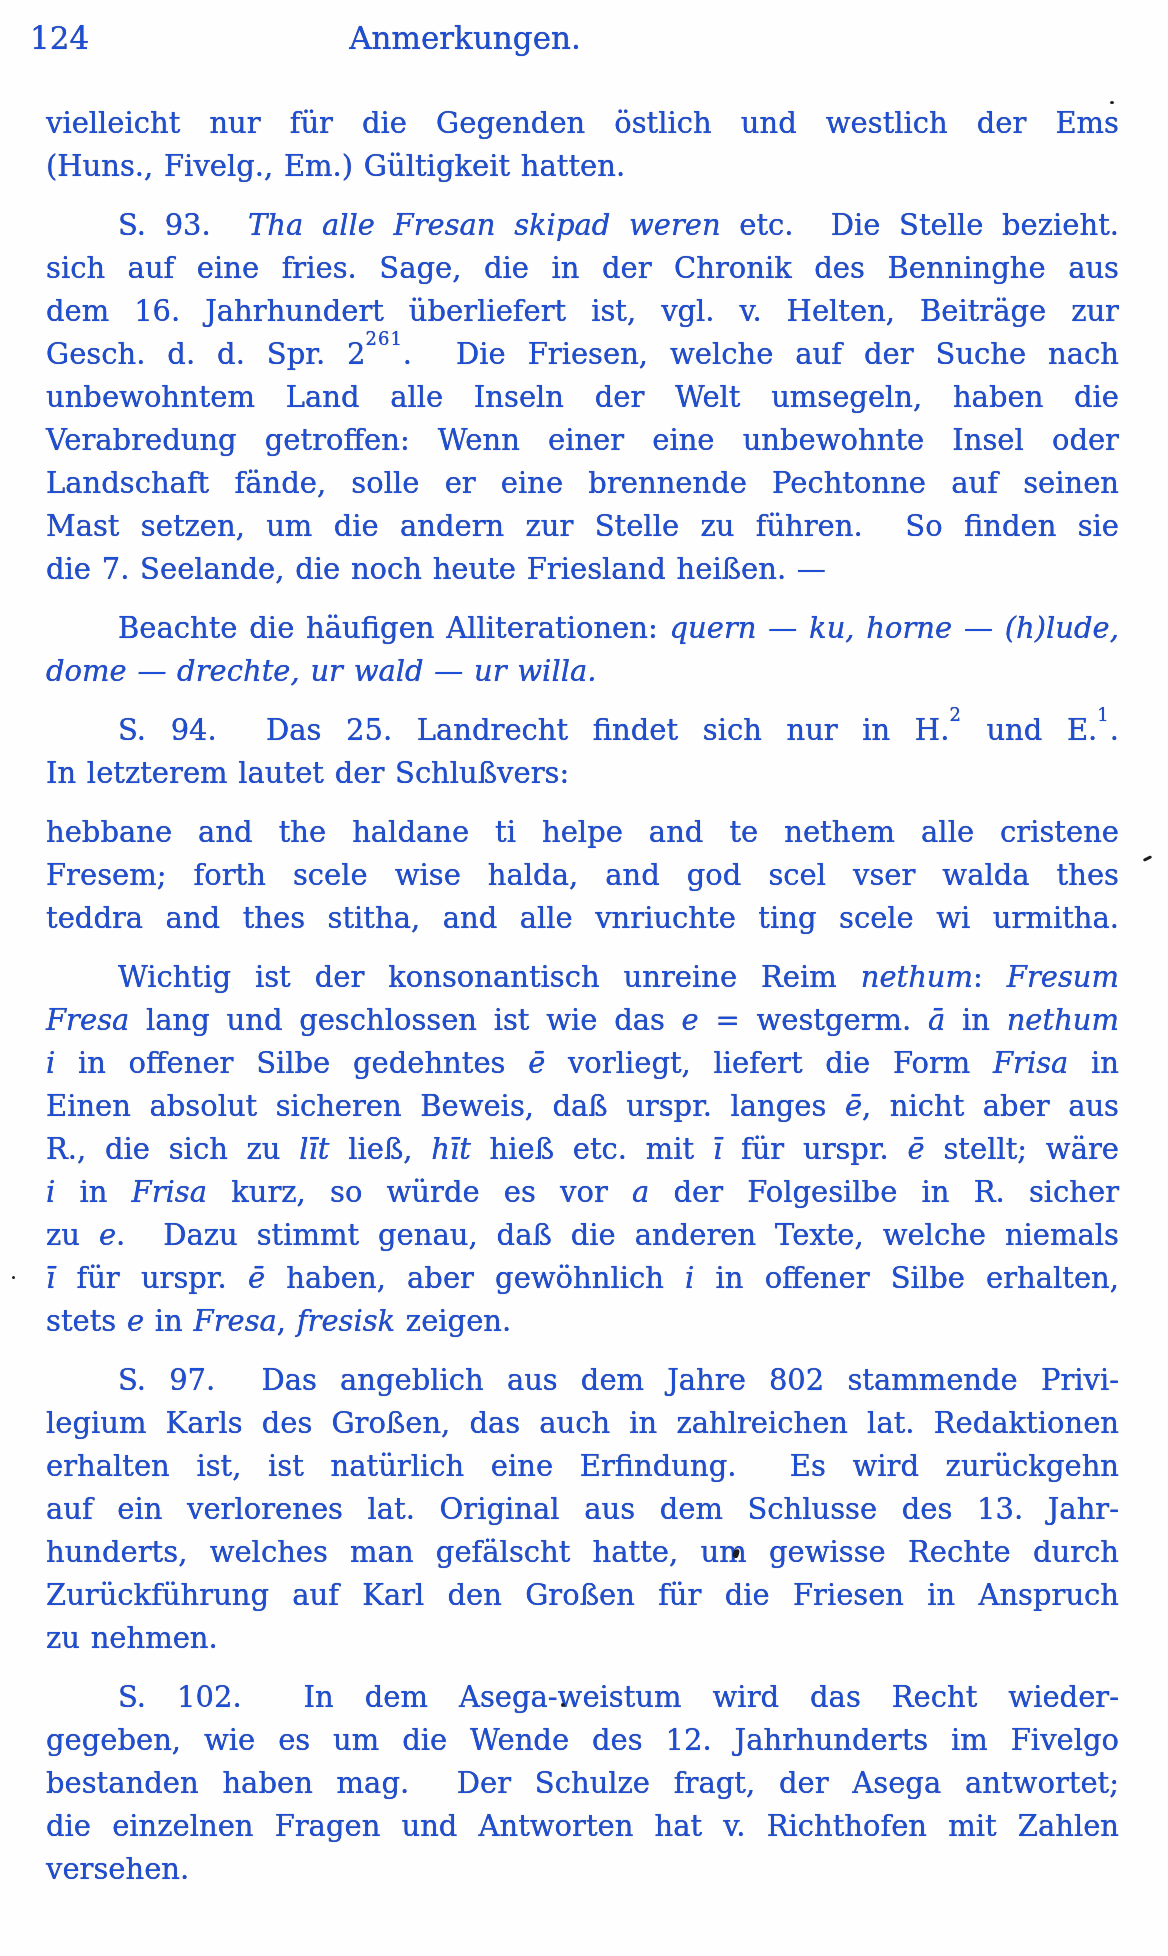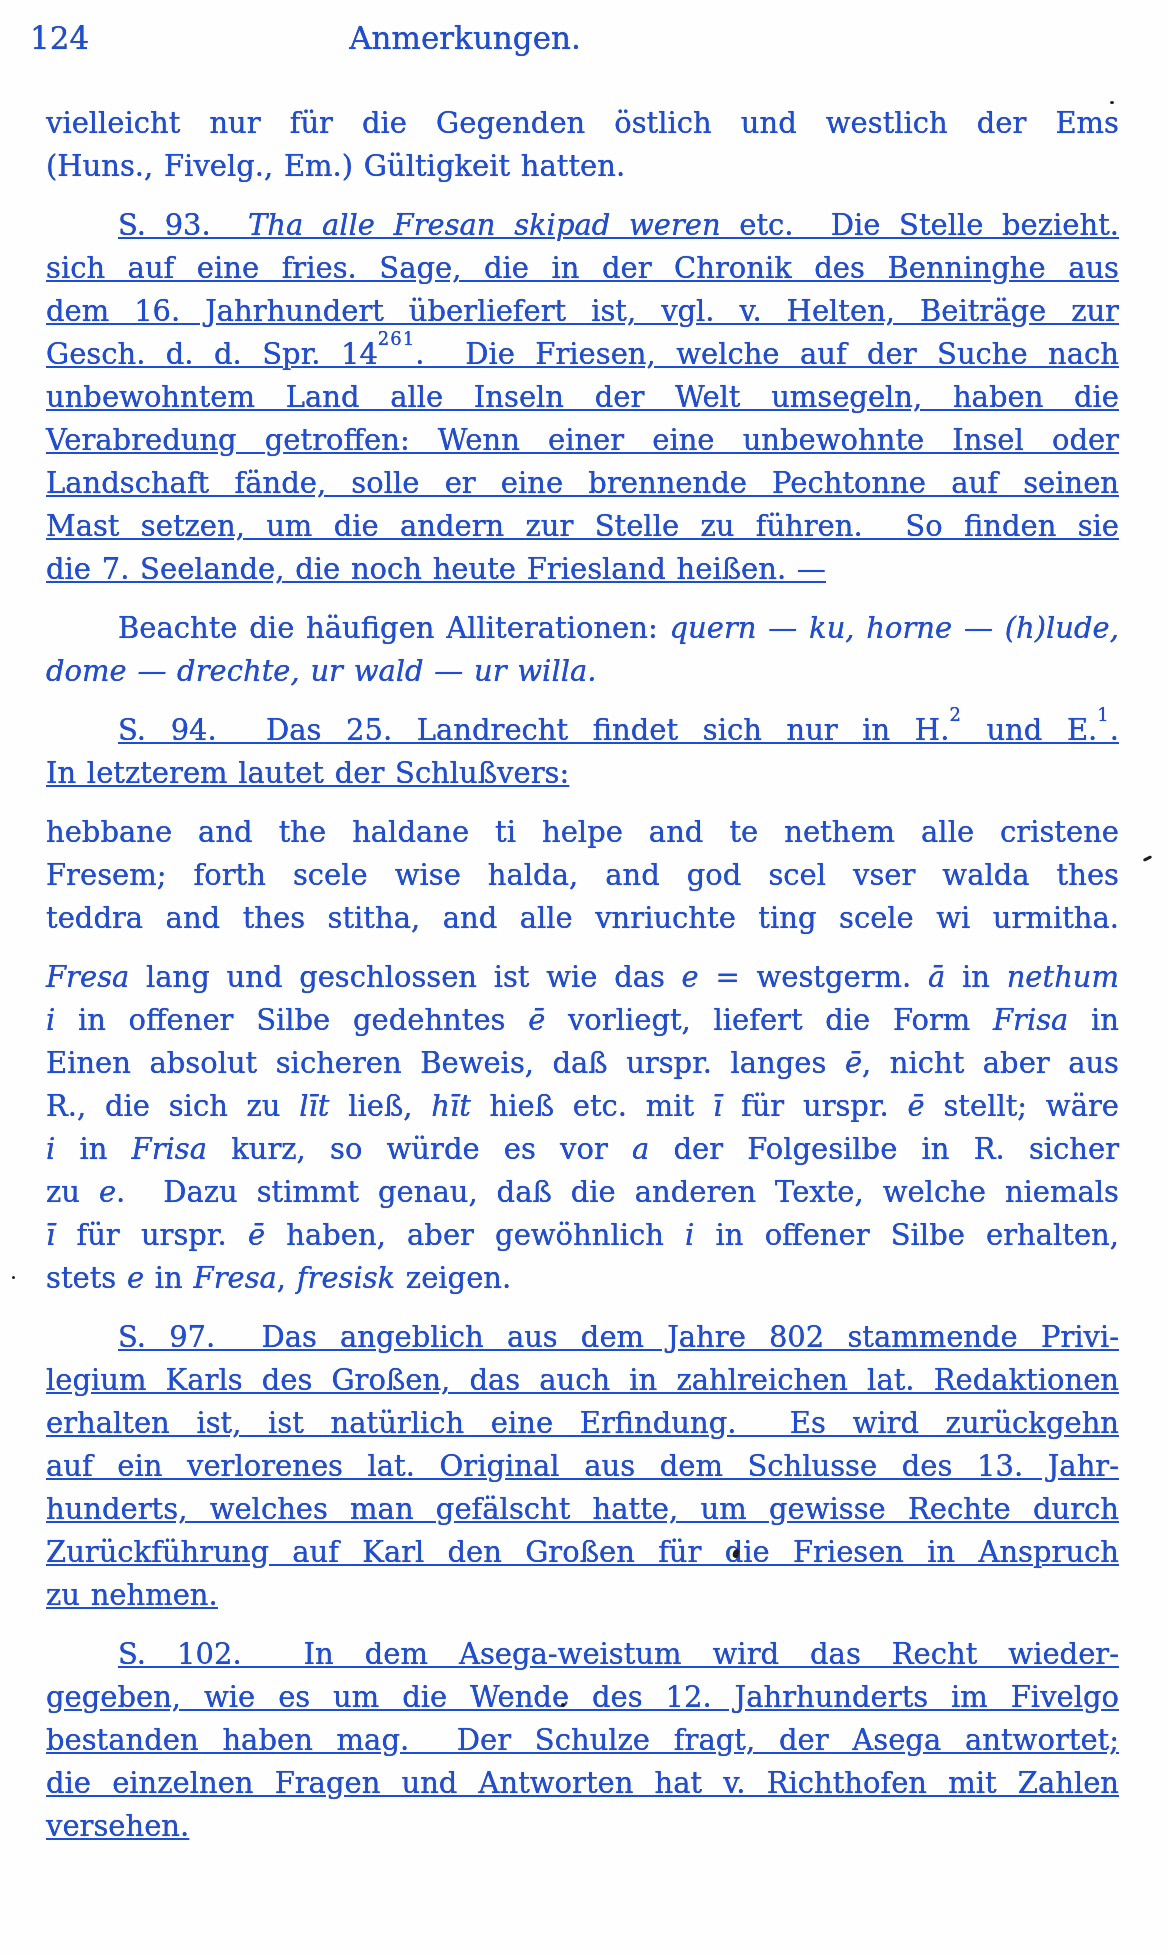--- a/index.html
+++ b/index.html
@@ -23,21 +23,21 @@
   .pagenum { position: absolute; left: 0; top: 0; }
   .head-title { position: absolute; left: 435px; transform: translateX(-50%); top: 0; }
   .content {
     position: absolute;
     left: 30px;
     top: 86px;
     width: 1105px;
     font-size: 29px;
   }
   .para { margin: 16px; }
-  .para.spaced { margin-top: 13px; text-decoration: underline; }
+  .para.spaced { margin-top: 13px; }
   .line {
     line-height: 43px;
     height: 43px;
     text-align: justify;
     text-align-last: justify;
     word-spacing: 1.5px;
     white-space: normal;
   }
   .line.end { text-align-last: left; }
   .line.indent { padding-left: 72px; }
@@ -67,41 +67,42 @@
 
   <div class="content" id="body-content">
       <div class="para">
         <div class="line"><span>vielleicht nur für die Gegenden östlich und westlich der Ems</span></div>
         <div class="line end"><span>(Huns., Fivelg., Em.) Gültigkeit hatten.</span></div>
       </div>
       <div class="para spaced">
         <div class="line indent"><span>S. 93.&nbsp; </span><em>Tha alle Fresan skipad weren</em><span> etc.&nbsp; Die Stelle bezieht.</span></div>
         <div class="line"><span>sich auf eine fries. Sage, die in der Chronik des Benninghe aus</span></div>
         <div class="line"><span>dem 16. Jahrhundert überliefert ist, vgl. v. Helten, Beiträge zur</span></div>
-        <div class="line"><span>Gesch. d. d. Spr. 14</span><sup>261</sup><span>.&nbsp; Die Friesen, welche auf der Suche nach</span></div>
+        <div class="line"><span>Gesch. d. d. Spr. 2</span><sup>261</sup><span>.&nbsp; Die Friesen, welche auf der Suche nach</span></div>
         <div class="line"><span>unbewohntem Land alle Inseln der Welt umsegeln, haben die</span></div>
         <div class="line"><span>Verabredung getroffen: Wenn einer eine unbewohnte Insel oder</span></div>
         <div class="line"><span>Landschaft fände, solle er eine brennende Pechtonne auf seinen</span></div>
         <div class="line"><span>Mast setzen, um die andern zur Stelle zu führen.&nbsp; So finden sie</span></div>
         <div class="line end"><span>die 7. Seelande, die noch heute Friesland heißen. —</span></div>
       </div>
       <div class="para">
         <div class="line indent"><span>Beachte die häufigen Alliterationen: </span><em>quern — ku, horne — (h)lude,</em></div>
         <div class="line end"><em>dome — drechte, ur wald — ur willa.</em></div>
       </div>
       <div class="para spaced">
         <div class="line indent"><span>S. 94.&nbsp; Das 25. Landrecht findet sich nur in H.</span><sup>2</sup><span> und E.</span><sup>1</sup><span>.</span></div>
         <div class="line end"><span>In letzterem lautet der Schlußvers:</span></div>
       </div>
       <div class="para">
         <div class="line"><span>hebbane and the haldane ti helpe and te nethem alle cristene</span></div>
         <div class="line"><span>Fresem; forth scele wise halda, and god scel vser walda thes</span></div>
         <div class="line"><span>teddra and thes stitha, and alle vnriuchte ting scele wi urmitha.</span></div>
       </div>
       <div class="para">
+        <div class="line indent"><span>Wichtig ist der konsonantisch unreine Reim </span><em>nethum</em><span>: </span><em>Fresum</em></div>
         <div class="line"><em>Fresa</em><span> lang und geschlossen ist wie das </span><em>e</em><span> = westgerm. </span><em>ā</em><span> in </span><em>nethum</em></div>
         <div class="line"><em>i</em><span> in offener Silbe gedehntes </span><em>ē</em><span> vorliegt, liefert die Form </span><em>Frisa</em><span> in</span></div>
         <div class="line"><span>Einen absolut sicheren Beweis, daß urspr. langes </span><em>ē</em><span>, nicht aber aus</span></div>
         <div class="line"><span>R., die sich zu </span><em>līt</em><span> ließ, </span><em>hīt</em><span> hieß etc. mit </span><em>ī</em><span> für urspr. </span><em>ē</em><span> stellt; wäre</span></div>
         <div class="line"><em>i</em><span> in </span><em>Frisa</em><span> kurz, so würde es vor </span><em>a</em><span> der Folgesilbe in R. sicher</span></div>
         <div class="line"><span>zu </span><em>e</em><span>.&nbsp; Dazu stimmt genau, daß die anderen Texte, welche niemals</span></div>
         <div class="line"><em>ī</em><span> für urspr. </span><em>ē</em><span> haben, aber gewöhnlich </span><em>i</em><span> in offener Silbe erhalten,</span></div>
         <div class="line end"><span>stets </span><em>e</em><span> in </span><em>Fresa</em><span>, </span><em>fresisk</em><span> zeigen.</span></div>
       </div>
       <div class="para spaced">

